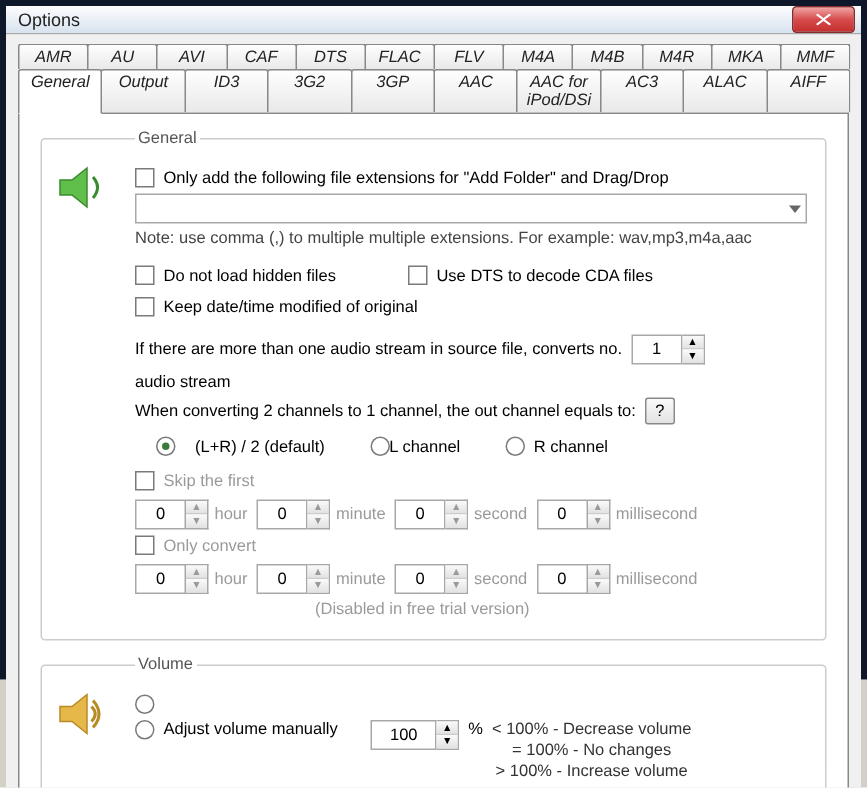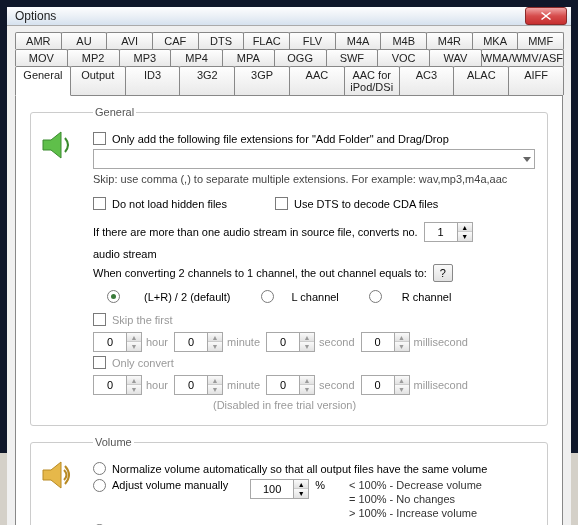--- a/index.html
+++ b/index.html
@@ -1,46 +1,46 @@
 <!DOCTYPE html>
 <html><head>
 <meta charset="utf-8">
 <style>
 * { box-sizing: border-box; margin: 0; padding: 0; font-family: 'Segoe UI', Tahoma, sans-serif; font-size: 11px; }
 body { background: #d4d0c8; width: 578px; height: 525px; overflow: hidden; }
-.window { width: 578px; height: 453px; background: #fff; border: 7px solid #0f172a; display: flex; flex-direction: column; }
+.window { width: 578px; height: 453px; background: #fff; border: 4px solid #0f172a; display: flex; flex-direction: column; }
 .titlebar { height: 28px; background: linear-gradient(to bottom, #fdfdfe, #ebf0f6, #d6e2ef); display: flex; align-items: center; padding: 0 4px 0 8px; border-bottom: 1px solid #aaa; }
 .titlebar .title { flex: 1; color: #222; font-size: 12px; }
 .close-btn { width: 42px; height: 18px; background: linear-gradient(to bottom, #f1a5a5, #d64c4c, #c62f2f); border: 1px solid #8a2a2a; border-radius: 3px; display: flex; align-items: center; justify-content: center; color: #fff; font-size: 10px; cursor: pointer; }
 .content { flex: 1; padding: 6px 8px 8px 8px; background: #f0f0f0; display: flex; flex-direction: column; }
 .tabs { display: flex; flex-wrap: wrap; }
 .tab { border: 1px solid #888; border-bottom: none; background: linear-gradient(to bottom,#fefefe,#e9e9e9); padding: 2px 0; margin-right: -1px; text-align: center; cursor: pointer; border-top-left-radius: 2px; border-top-right-radius: 2px; color: #222; }
 .tab.active { background: #fff; position: relative; z-index: 2; border-bottom: 1px solid #fff; margin-bottom: -1px; }
 .tabrow { display: flex; width: 100%; }
-.tabrow .tab { flex: 1 1 0; }
+.tabrow .tab { flex: 1 1 0; font-style: italic; }
 .body { flex: 1; background: #fff; border: 1px solid #888; padding: 10px 14px 10px 14px; position: relative; }
 fieldset { border: 1px solid #ccc; border-radius: 3px; padding: 10px 12px 10px 62px; position: relative; margin-bottom: 10px; }
 legend { color: #555; padding: 0 2px; font-size: 11px; }
 .icon-slot { position: absolute; left: 10px; top: 12px; width: 40px; height: 40px; }
 .row { display: flex; align-items: center; margin: 4px 0; gap: 6px; flex-wrap: wrap; }
 .check, .radio { width: 13px; height: 13px; border: 1px solid #7a7a7a; background: #fff; display: inline-flex; align-items: center; justify-content: center; flex-shrink: 0; }
 .radio { border-radius: 50%; }
 .check.checked::after { content: "✓"; font-size: 10px; color: #2a7a2a; line-height: 1; }
 .radio.selected::after { content: ""; width: 5px; height: 5px; background: #3a7a3a; border-radius: 50%; }
 .label.disabled, .disabled .label, .disabled span { color: #9a9a9a; }
 .combo { flex: 1; height: 20px; border: 1px solid #a8a8a8; background: #fff; display: flex; align-items: center; justify-content: flex-end; padding: 0 3px; }
 .combo .arrow { width: 0; height: 0; border-left: 4px solid transparent; border-right: 4px solid transparent; border-top: 5px solid #666; }
 .note { color: #444; margin: 4px 0 8px 0; }
 .spin { display: inline-flex; }
 .spin input { width: 34px; height: 20px; border: 1px solid #a8a8a8; text-align: center; }
 .spin .btns { display: flex; flex-direction: column; border: 1px solid #a8a8a8; border-left: none; }
 .spin .btns div { width: 14px; height: 9px; font-size: 7px; background: linear-gradient(#fafafa,#e2e2e2); display: flex; align-items: center; justify-content: center; border-bottom: 1px solid #ccc; cursor: pointer; line-height:1; }
 .spin .btns div:last-child { border-bottom: none; }
 .qbtn { width: 20px; height: 18px; border: 1px solid #888; background: linear-gradient(#fafafa,#e2e2e2); border-radius: 2px; display: flex; align-items: center; justify-content: center; cursor: pointer; }
-.hint-lines { line-height: 1.25; margin-left: 18px; color: #333; }
+.hint-lines { line-height: 1.25; margin-left: 0; color: #333; text-align: center; }
 .two-col { display: flex; gap: 48px; }
 svg { display:block; }
 </style>
 </head>
 <body>
 
 <div class="window">
   <div class="titlebar">
     <div class="title">Options</div>
     <div class="close-btn">
@@ -59,32 +59,20 @@
           <div class="tab">CAF</div>
           <div class="tab">DTS</div>
           <div class="tab">FLAC</div>
           <div class="tab">FLV</div>
           <div class="tab">M4A</div>
           <div class="tab">M4B</div>
           <div class="tab">M4R</div>
           <div class="tab">MKA</div>
           <div class="tab">MMF</div>
         </div>
-      <div class="tabrow" id="tabrow2">
-          <div class="tab">MOV</div>
-          <div class="tab">MP2</div>
-          <div class="tab">MP3</div>
-          <div class="tab">MP4</div>
-          <div class="tab">MPA</div>
-          <div class="tab">OGG</div>
-          <div class="tab">SWF</div>
-          <div class="tab">VOC</div>
-          <div class="tab">WAV</div>
-          <div class="tab">WMA/WMV/ASF</div>
-        </div>
       <div class="tabrow" id="tabrow3">
           <div class="tab active">General</div>
           <div class="tab">Output</div>
           <div class="tab">ID3</div>
           <div class="tab">3G2</div>
           <div class="tab">3GP</div>
           <div class="tab">AAC</div>
           <div class="tab">AAC for iPod/DSi</div>
           <div class="tab">AC3</div>
           <div class="tab">ALAC</div>
@@ -105,61 +93,65 @@
 
         <div class="row">
           <span class="check"></span>
           <span class="label">Only add the following file extensions for "Add Folder" and Drag/Drop</span>
         </div>
         <div class="row">
           <div class="combo">
               <span class="arrow"></span>
             </div>
         </div>
-        <div class="note">Skip: use comma (,) to separate multiple extensions. For example: wav,mp3,m4a,aac</div>
+        <div class="note">Note: use comma (,) to multiple multiple extensions. For example: wav,mp3,m4a,aac</div>
 
         <div class="two-col">
           <div class="row">
             <span class="check"></span>
             <span class="label">Do not load hidden files</span>
           </div>
           <div class="row">
             <span class="check"></span>
             <span class="label">Use DTS to decode CDA files</span>
           </div>
         </div>
         <div class="two-col">
+          <div class="row">
+            <span class="check"></span>
+            <span class="label">Keep date/time modified of original</span>
+          </div>
         </div>
 
         <div class="row" style="margin-top:8px;">
           <span class="label">If there are more than one audio stream in source file, converts no.</span>
           <span class="spin">
             <input value="1" style="">
             <span class="btns">
                 <div>▲</div>
                 <div>▼</div>
               </span>
           </span>
           <span class="label">audio stream</span>
         </div>
 
         <div class="row">
           <span class="label">When converting 2 channels to 1 channel, the out channel equals to:</span>
           <span class="qbtn">?</span>
         </div>
         <div class="row" style="gap:30px; padding-left:14px;">
-          <span class="row" style="gap:24px;">
+          <span class="row" style="gap:13px;">
               <span class="radio selected"></span>
               <span class="label">(L+R) / 2 (default)</span>
             </span>
-          <span class="row" style="gap:18px;">
+          <span class="row" style="gap:0;">
               <span class="radio"></span>
               <span class="label">L channel</span>
             </span>
-          <span class="row" style="gap:20px;">
+          <span class="row" style="gap:6px;">
               <span class="radio"></span>
               <span class="label">R channel</span>
             </span>
         </div>
 
         <div class="row disabled group2" style="margin-top:6px;">
           <span class="check"></span>
           <span class="label">Skip the first</span>
           <span id="skipUnits" style="display:flex; gap:6px; align-items:center;">
               <span style="display: inline-flex; align-items: center; gap: 4px;">
@@ -259,21 +251,20 @@
         <legend>Volume</legend>
         <div class="icon-slot">
           <svg width="36" height="30" viewBox="0 0 36 30">
               <path d="M2 10 H10 L20 2 V28 L10 20 H2 Z" fill="#e6b84a" stroke="#b88a24"></path>
               <path d="M24 6 Q32 15 24 24 M23 10 Q28 15 23 20" fill="none" stroke="#b88a24" stroke-width="2"></path>
             </svg>
         </div>
 
         <div class="row">
           <span class="radio"></span>
-          <span class="label">Normalize volume automatically so that all output files have the same volume</span>
         </div>
         <div class="row" style="align-items:flex-start;">
           <span class="radio"></span>
           <span class="label">Adjust volume manually</span>
           <span style="width:10px;"></span>
           <span class="spin">
             <input style="width: 44px; text-align: center;" value="100">
             <span class="btns">
                 <div>▲</div>
                 <div>▼</div>

